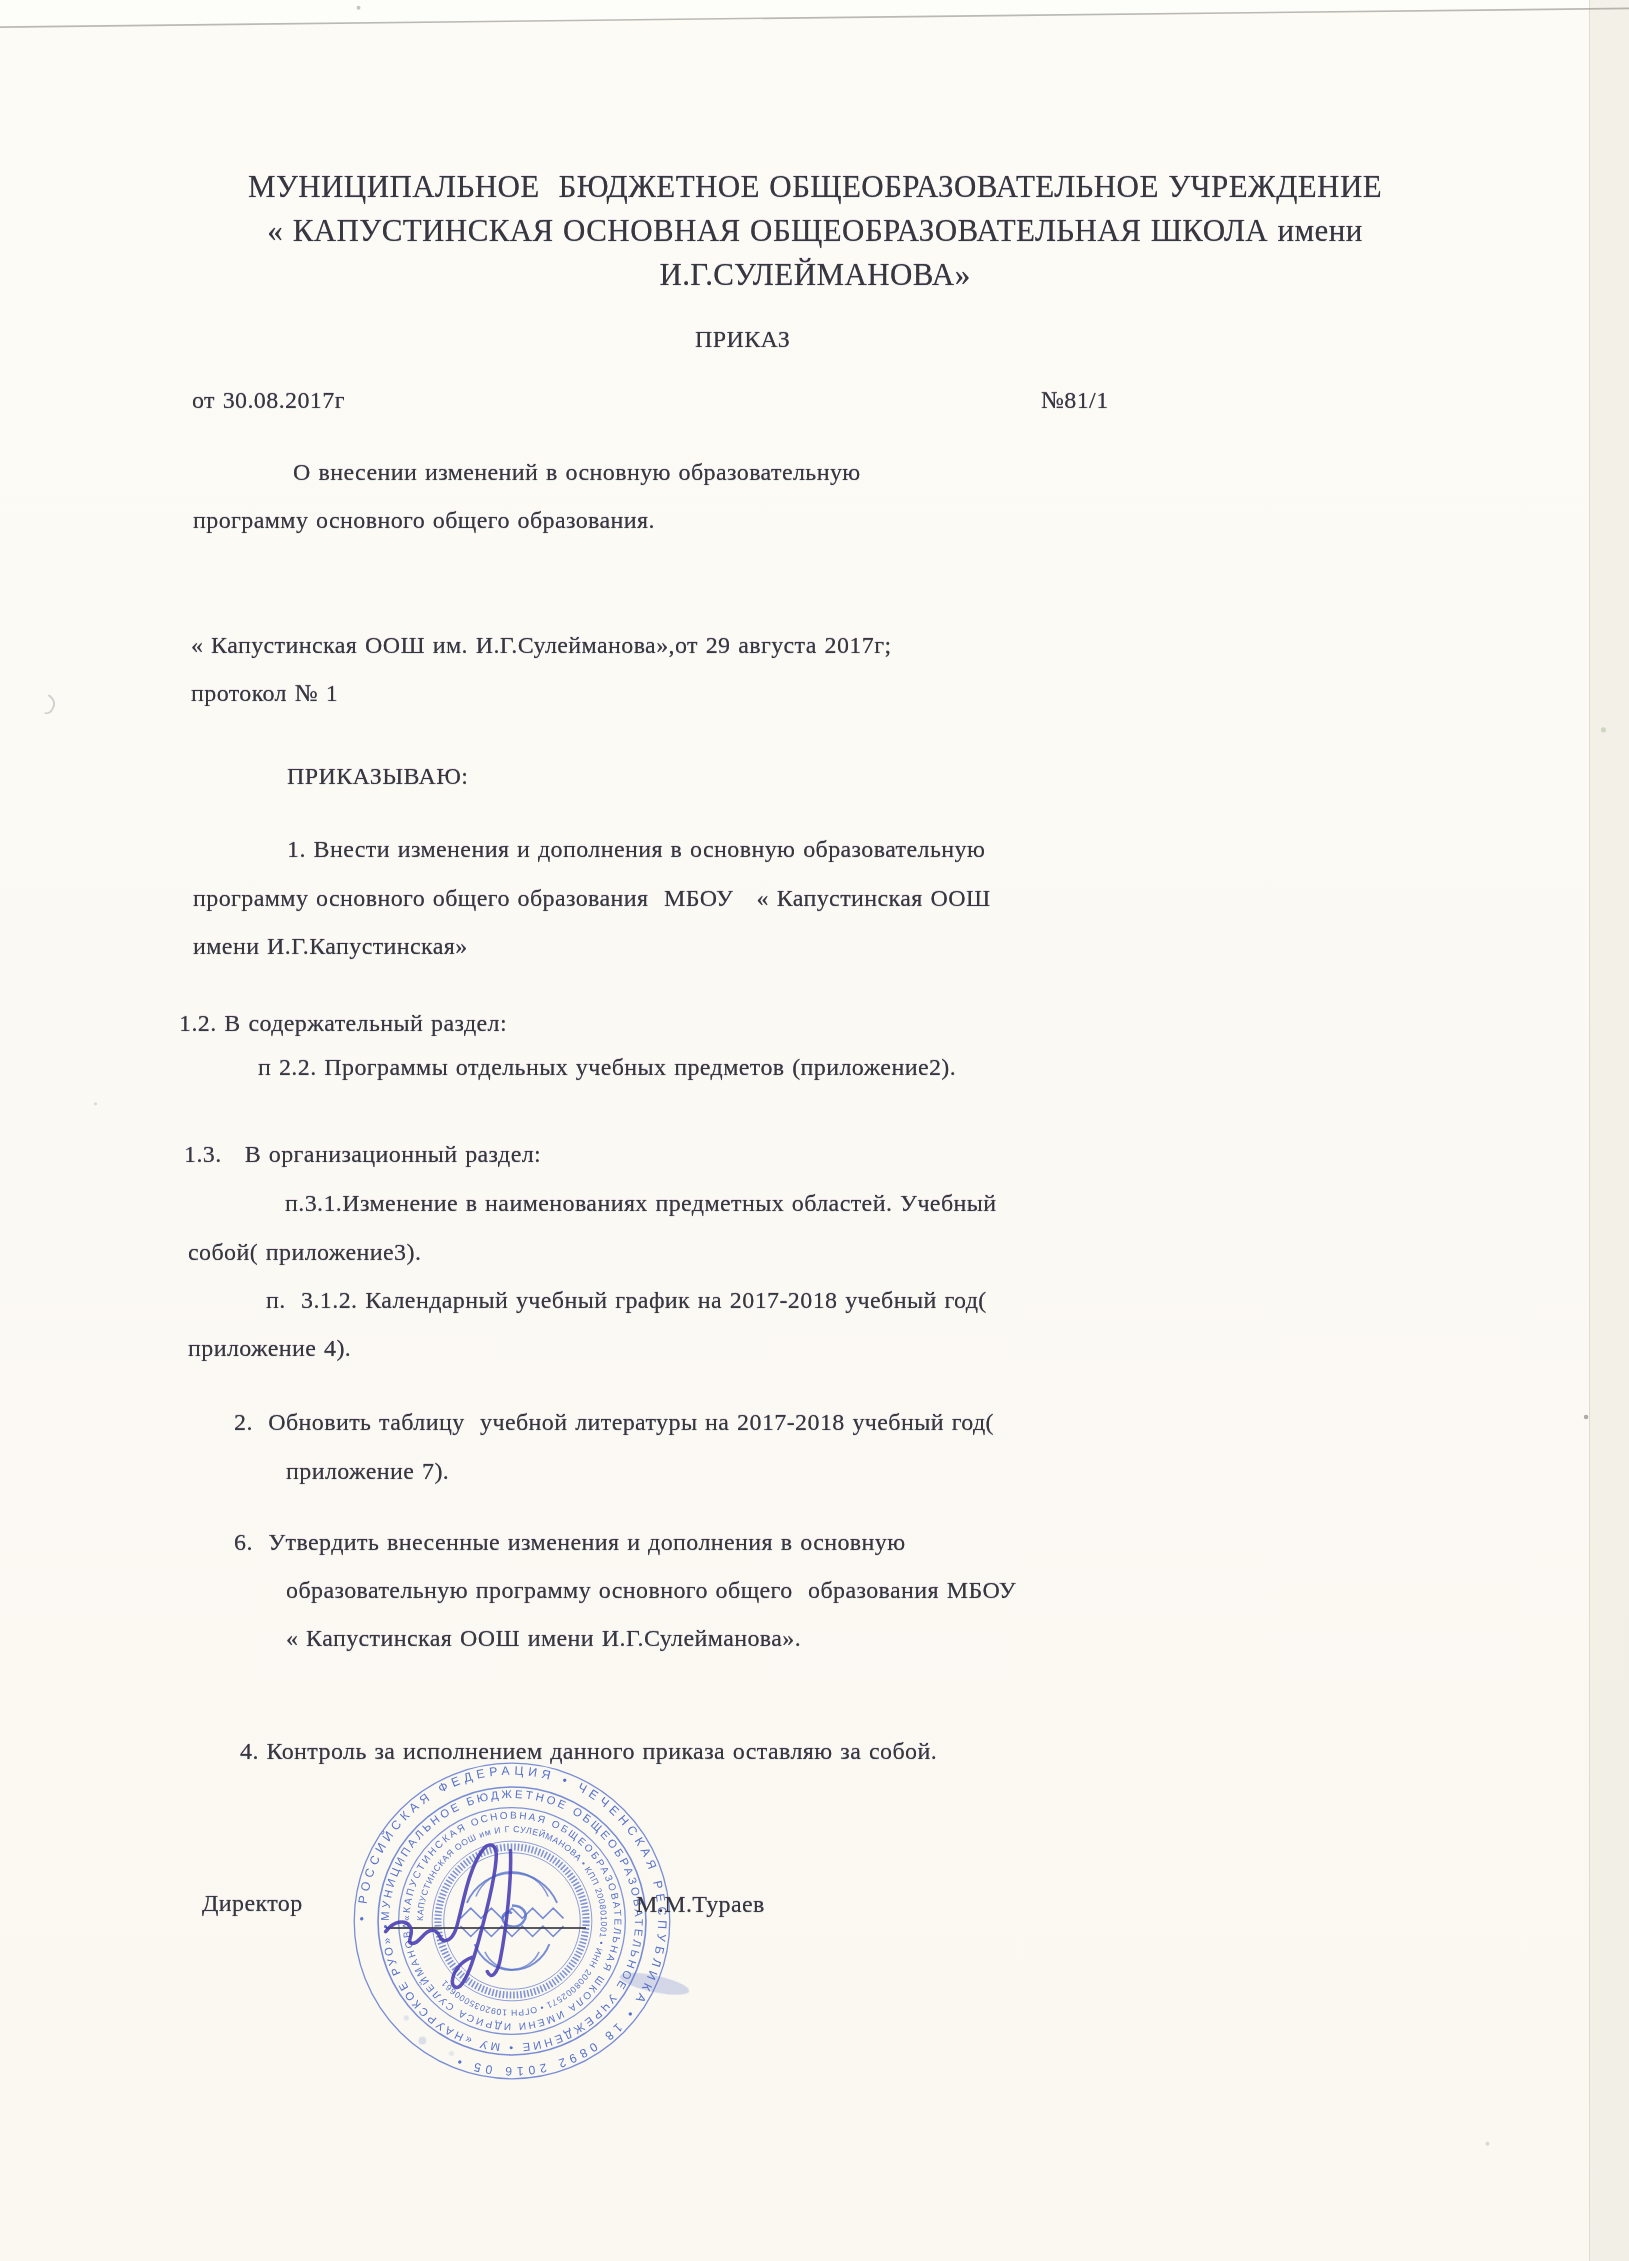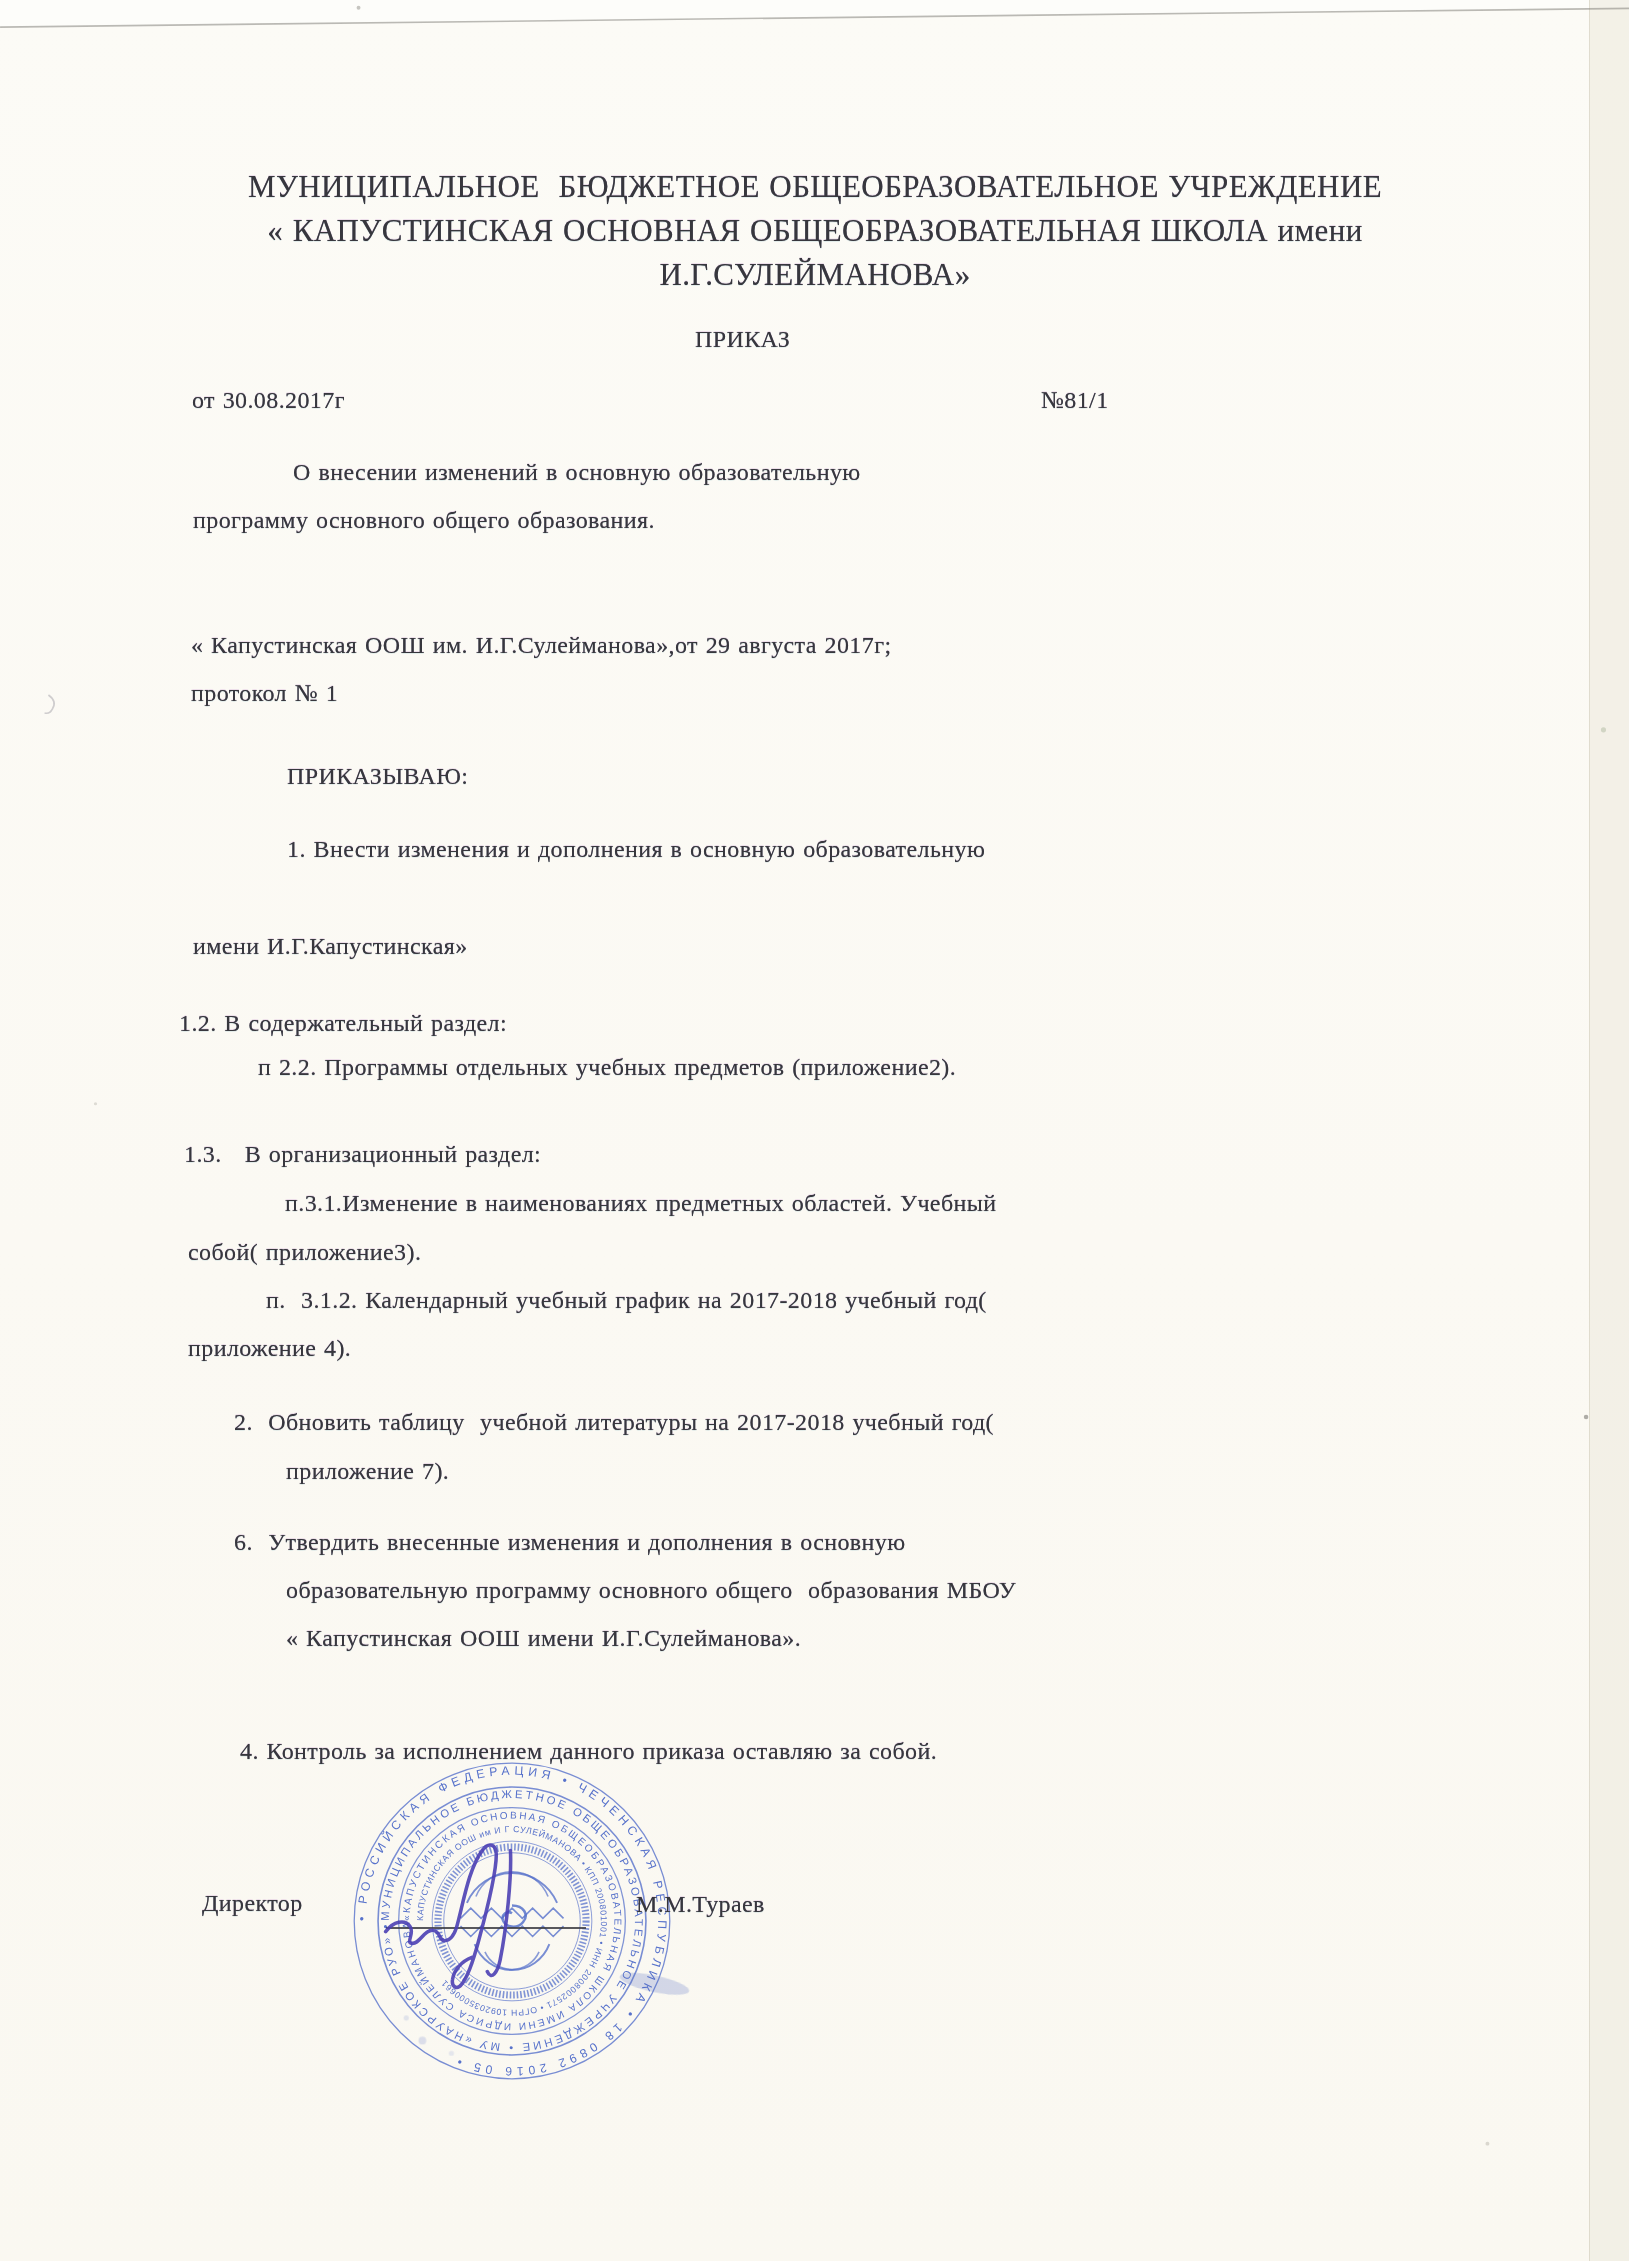--- a/index.html
+++ b/index.html
@@ -65,20 +65,21 @@
 
   <div class="line" style="top:459px;left:293px">О внесении изменений в основную образовательную</div>
   <div class="line" style="top:507px;left:193px">программу основного общего образования.</div>
 
   <div class="line" style="top:632px;left:191px">« Капустинская ООШ им. И.Г.Сулейманова»,от 29 августа 2017г;</div>
   <div class="line" style="top:680px;left:191px">протокол № 1</div>
 
   <div class="line" style="top:763px;left:287px">ПРИКАЗЫВАЮ:</div>
 
   <div class="line" style="top:836px;left:287px">1. Внести изменения и дополнения в основную образовательную</div>
+  <div class="line" style="top:885px;left:193px">программу основного общего образования  МБОУ   « Капустинская ООШ</div>
   <div class="line" style="top:933px;left:193px">имени И.Г.Капустинская»</div>
 
   <div class="line" style="top:1010px;left:179px">1.2. В содержательный раздел:</div>
   <div class="line" style="top:1054px;left:258px">п 2.2. Программы отдельных учебных предметов (приложение2).</div>
 
   <div class="line" style="top:1141px;left:184px">1.3.   В организационный раздел:</div>
   <div class="line" style="top:1190px;left:285px">п.3.1.Изменение в наименованиях предметных областей. Учебный</div>
   <div class="line" style="top:1239px;left:188px">собой( приложение3).</div>
   <div class="line" style="top:1287px;left:266px">п.  3.1.2. Календарный учебный график на 2017-2018 учебный год(</div>
   <div class="line" style="top:1335px;left:188px">приложение 4).</div>

